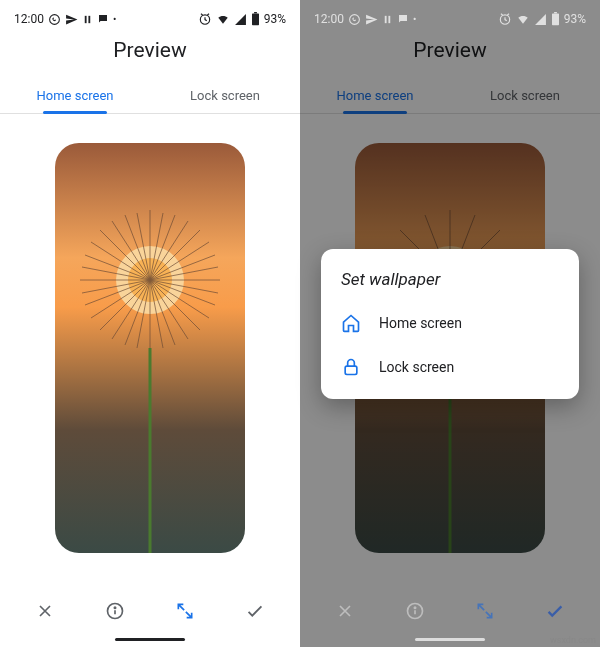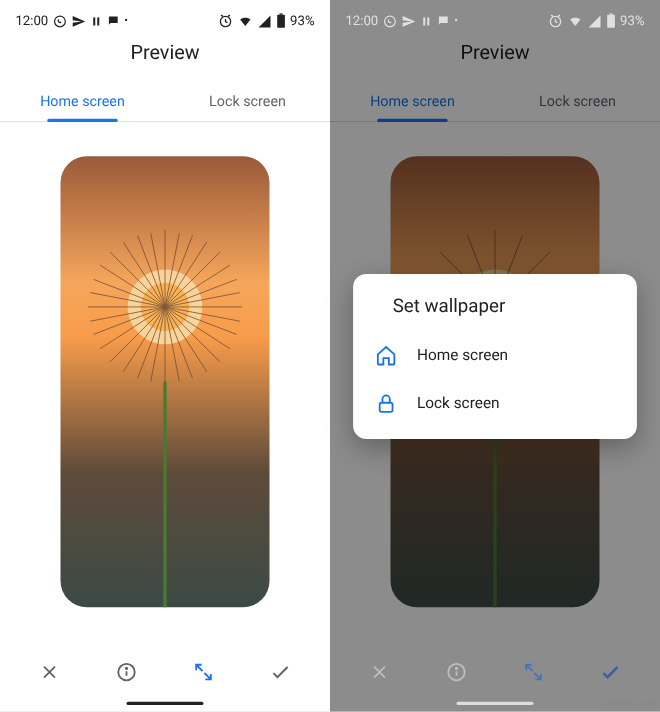--- a/index.html
+++ b/index.html
@@ -34,21 +34,21 @@
       padding: 16px 14px 2px 14px;
       font-size: 12px;
       color: #202124;
       height: 28px;
     }
     .status-left, .status-right { display: flex; align-items: center; gap: 4px; }
     .status-right svg, .status-left svg { display: block; }
     
     .header {
       text-align: center;
-      font-size: 18px;
+      font-size: 21px;
       padding: 10px 0 14px 0;
       color: #202124;
     }
     
     .tabs {
       display: flex;
       border-bottom: 1px solid #e0e0e0;
     }
     .tab {
       flex: 1;
@@ -140,21 +140,22 @@
       width: 258px;
       background: #fff;
       border-radius: 12px;
       z-index: 10;
       padding: 20px 0 10px 0;
       box-shadow: 0 8px 24px rgba(0,0,0,0.3);
     }
     .dialog-title {
       font-size: 17px;
       color: #202124;
-      padding: 0 20px 12px 36px;
+      padding: 0 20px 12px 20px;
+      font-style: italic;
     }
     .dialog-item {
       display: flex;
       align-items: center;
       gap: 18px;
       padding: 12px 20px;
       cursor: pointer;
       font-size: 14px;
       color: #202124;
     }

